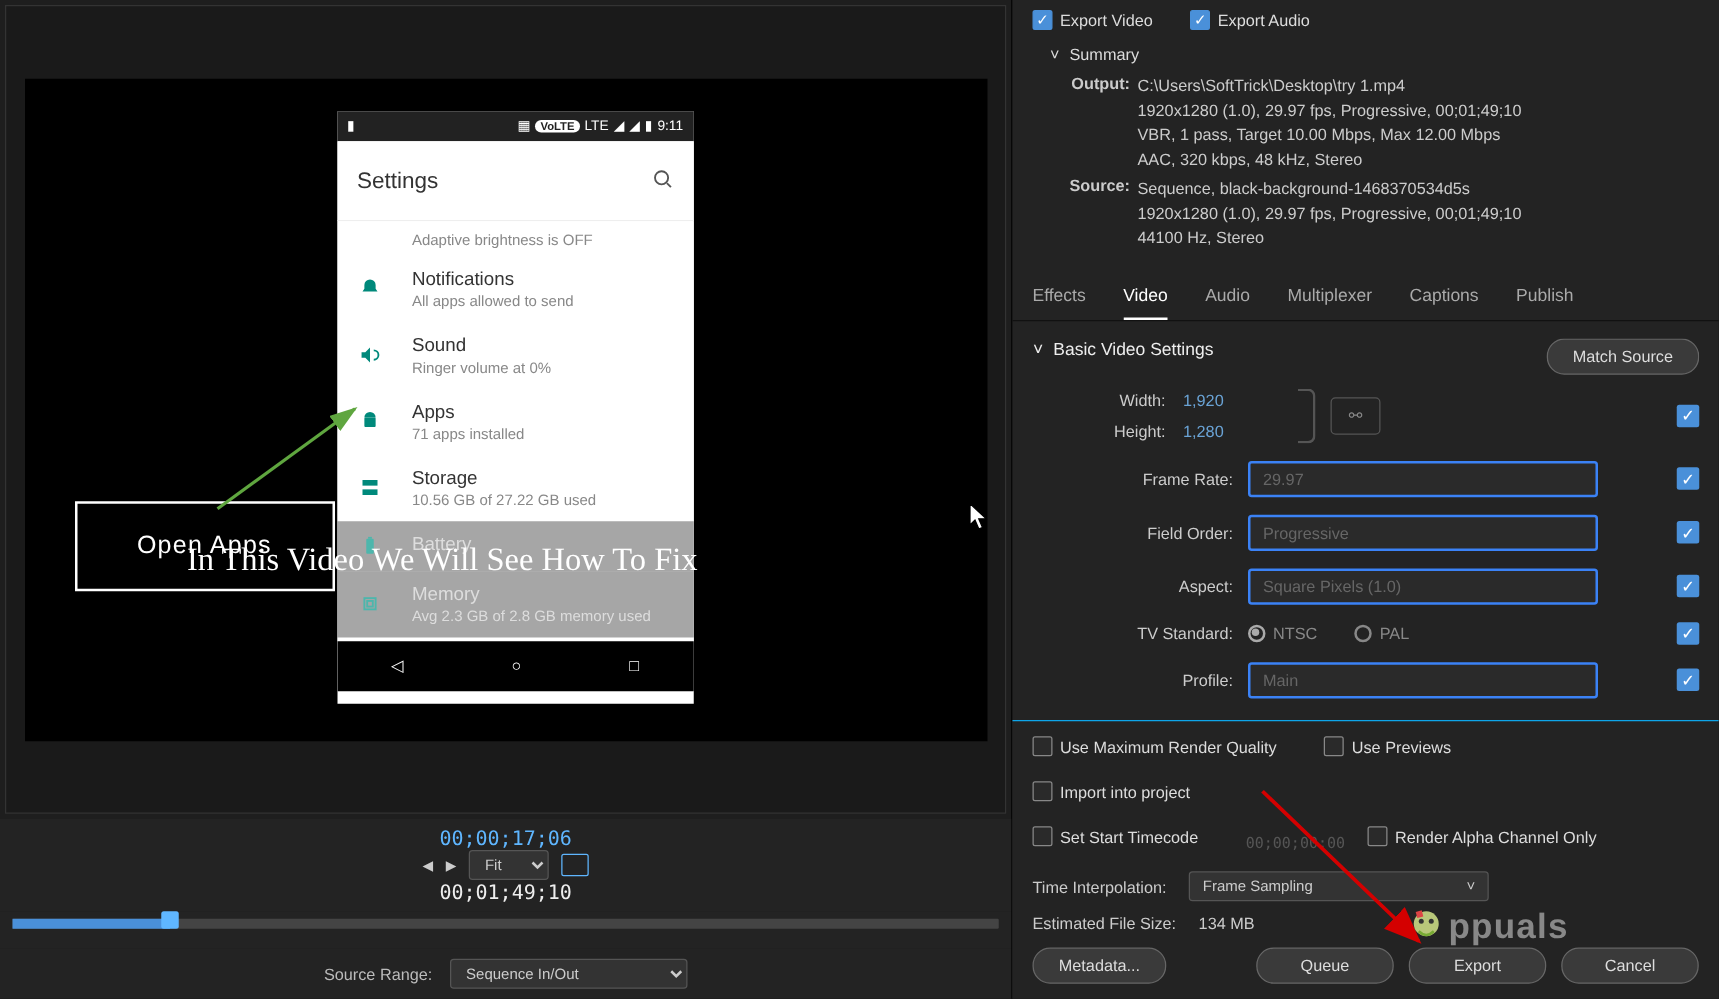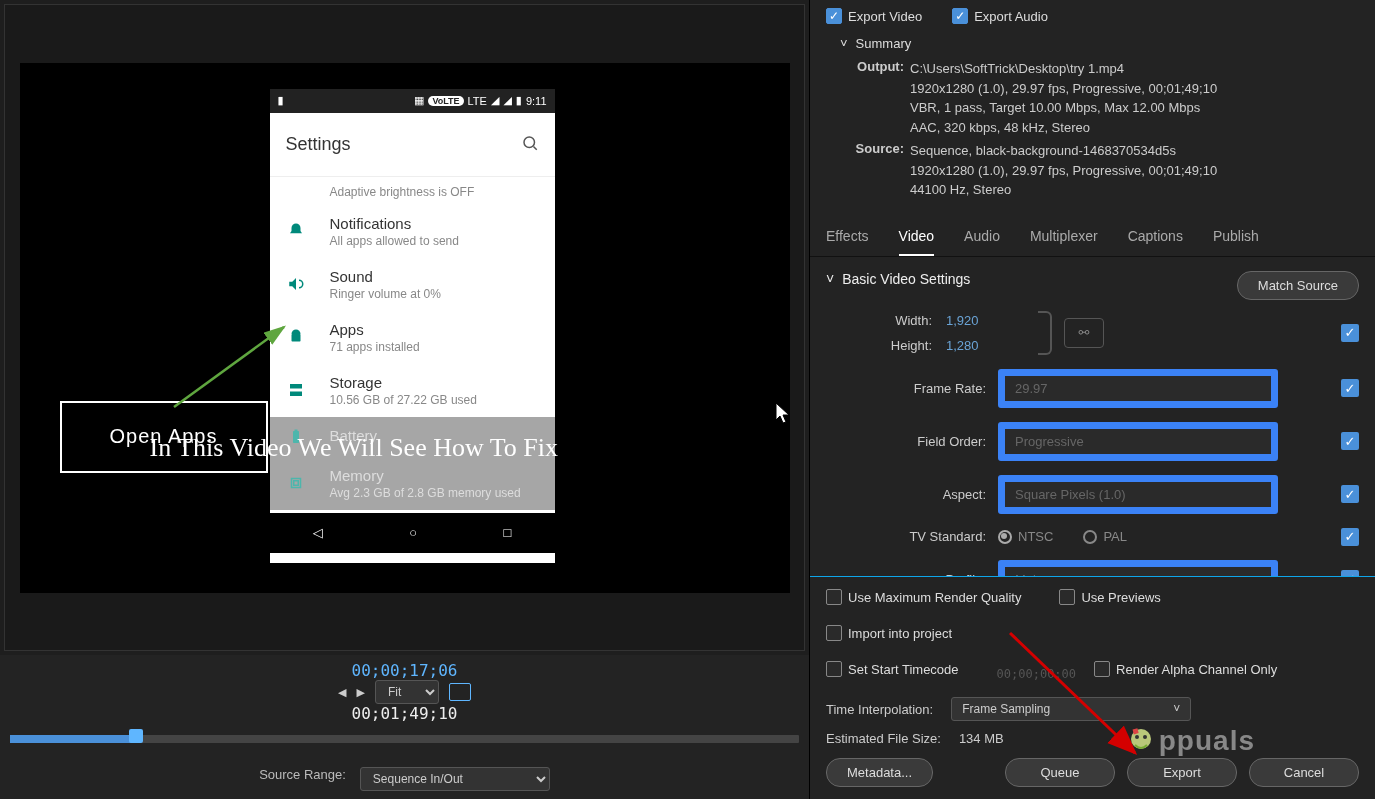--- a/index.html
+++ b/index.html
@@ -31,21 +31,21 @@
 .timecode { color: #5fb6ff; font-family: monospace; font-size: 16px; }
 .tc-end { color: #eee; font-family: monospace; font-size: 16px; }
 .timeline-ctrls { display:flex; gap:10px; align-items:center; }
 .timeline-ctrls .tri { color: #ccc; cursor: pointer; font-size: 11px; }
 .timeline-ctrls select, .src-range select { background: #333; color: #ccc; border: 1px solid #555; padding: 3px 20px 3px 8px; border-radius: 3px; font-size: 12px; }
 .safe-btn { width: 22px; height: 18px; border: 1px solid #5fb6ff; border-radius: 2px; }
 .scrubber { height: 30px; background: #232323; padding: 6px 10px; position: relative; }
 .scrubber-track { height: 8px; background: #444; position: relative; border-radius: 1px; }
 .scrubber-fill { position: absolute; left: 0; top: 0; height: 100%; width: 16%; background: #4a90d9; }
 .playhead { position: absolute; left: 16%; top: -6px; width: 14px; height: 14px; background: #5fb6ff; border-radius: 2px; transform: translateX(-50%); }
-.src-range { padding: 8px 10px; background: #232323; display:flex; gap:14px; justify-content: center; }
+.src-range { padding: 8px 10px; background: #232323; display:flex; align-items:center; gap:14px; justify-content: center; }
 .src-range .lbl { color: #bbb; font-size: 13px; }
 .right { flex: 1; display: flex; flex-direction: column; background: #232323; }
 .right-top { padding: 8px 16px; display: flex; gap: 30px; align-items: center; }
 .chk { display: inline-flex; align-items: center; gap: 6px; font-size: 13px; color: #ddd; cursor: pointer; }
 .chk .box { width: 16px; height: 16px; border: 1px solid #888; border-radius: 2px; display: flex; align-items: center; justify-content: center; background: #2a2a2a; }
 .chk .box.checked { background: #4a90d9; border-color: #4a90d9; }
 .chk .box.checked::after { content: "✓"; color: #fff; font-size: 12px; line-height: 1; }
 .summary { padding: 4px 16px 14px 30px; font-size: 13px; color: #ddd; }
 .summary .hdr { display: flex; align-items: center; gap: 8px; font-weight: 500; margin-bottom: 8px; cursor: pointer; }
 .summary .row { display: flex; margin-bottom: 4px; }
@@ -54,21 +54,21 @@
 .tabs { display: flex; gap: 30px; padding: 0 16px; border-bottom: 1px solid #111; }
 .tab { padding: 10px 0; color: #aaa; cursor: pointer; font-size: 14px; }
 .tab.active { color: #fff; border-bottom: 2px solid #fff; }
 .settings-panel { flex: 1; overflow: auto; padding: 14px 16px; }
 .section-hdr { display: flex; align-items: center; gap: 8px; font-size: 14px; color: #eee; margin-bottom: 14px; cursor: pointer; }
 .match-src { float: right; }
 .btn-pill { background: #3a3a3a; border: 1px solid #666; border-radius: 14px; padding: 6px 20px; color: #ddd; font-size: 13px; cursor: pointer; }
 .field-row { display: flex; align-items: center; margin-bottom: 14px; gap: 12px; }
 .field-row .flabel { width: 160px; text-align: right; color: #ccc; font-size: 13px; }
 .field-row .fval { color: #6aa3d5; font-size: 13px; }
-.field-row .dropdown { flex: 1; max-width: 280px; background: #2a2a2a; border: 7px solid #3b82f6; border-radius: 3px; padding: 5px 10px; color: #666; font-size: 13px; }
+.field-row .dropdown { flex: 1; max-width: 280px; background: #2a2a2a; border: 2px solid #3b82f6; border-radius: 3px; padding: 5px 10px; color: #666; font-size: 13px; }
 .field-row .chain { width: 40px; height: 30px; border: 1px solid #555; border-radius: 4px; display: flex; align-items: center; justify-content: center; color: #888; }
 .field-row .ck { width: 18px; height: 18px; background: #4a90d9; border-radius: 2px; display: flex; align-items: center; justify-content: center; color: #fff; font-size: 13px; margin-left: auto; }
 .radio-group { display: flex; gap: 30px; align-items: center; }
 .radio { display: flex; align-items: center; gap: 6px; color: #888; font-size: 13px; }
 .radio .dot { width: 14px; height: 14px; border: 2px solid #888; border-radius: 50%; }
 .radio.sel .dot { border-color: #aaa; }
 .radio.sel .dot::after { content: ""; display: block; width: 6px; height: 6px; background: #aaa; border-radius: 50%; margin: 1px; }
 .bottom-panel { border-top: 1px solid #0ea5e9; padding: 12px 16px; background: #232323; position: relative; }
 .bottom-panel .chk { margin-right: 20px; margin-bottom: 10px; }
 .bottom-panel .row { display: flex; align-items: center; gap: 18px; margin-bottom: 10px; flex-wrap: wrap; }

